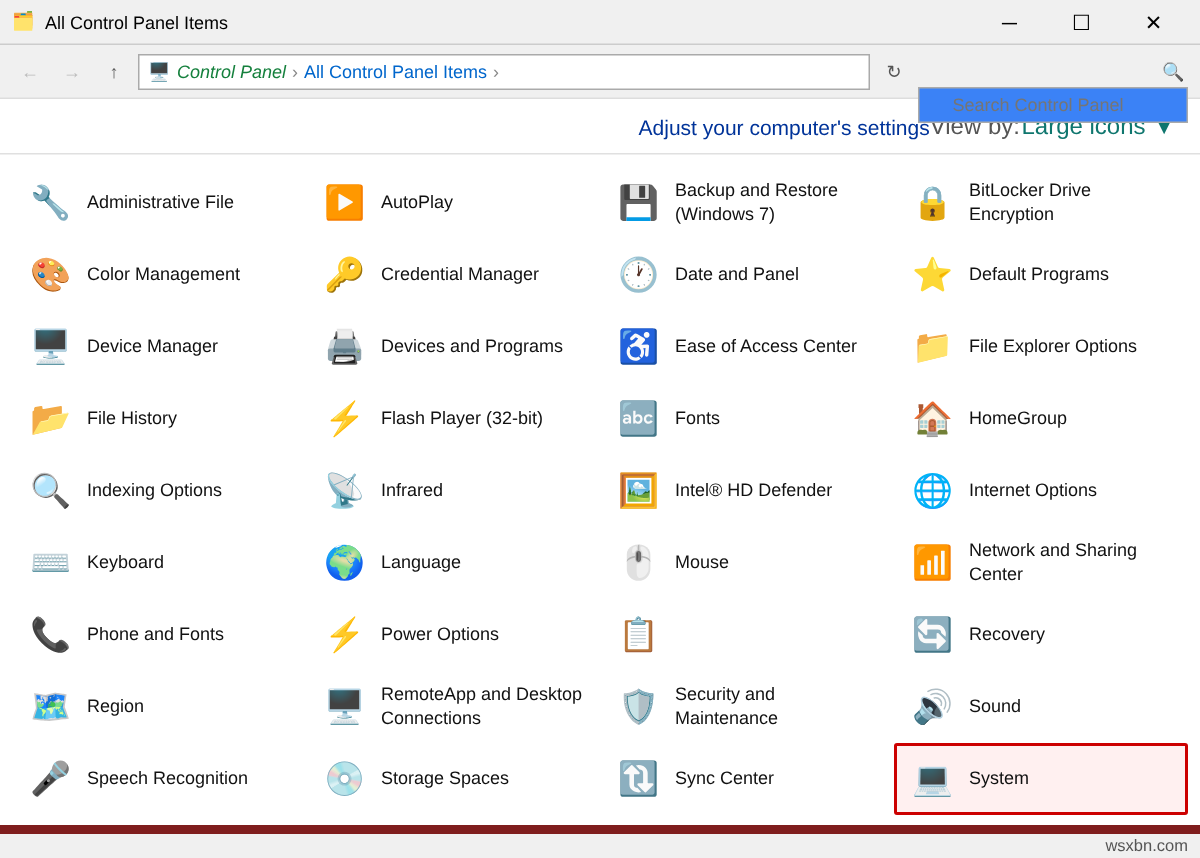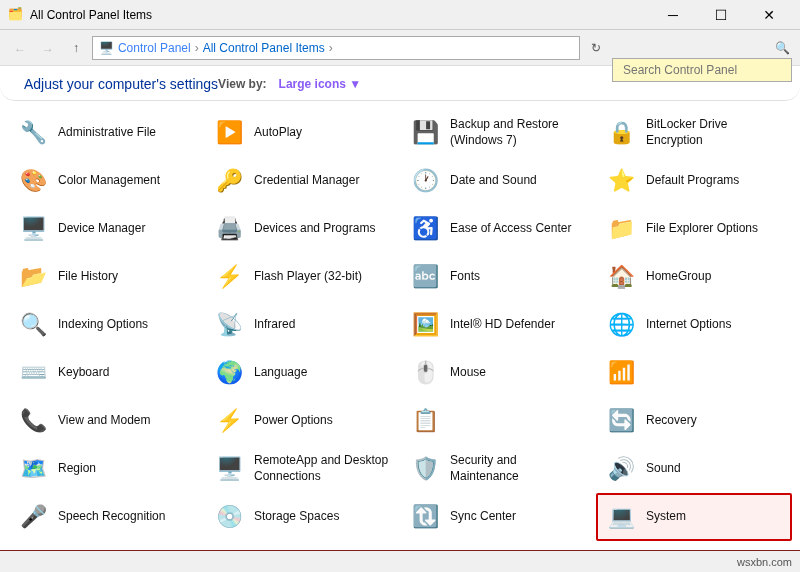--- a/index.html
+++ b/index.html
@@ -50,46 +50,45 @@
       border: 1px solid #aaa;
       display: flex; align-items: center;
       padding: 0 6px;
       font-size: 12px; color: #333;
       gap: 4px;
     }
     .breadcrumb-sep { color: #888; }
     .search-box {
       width: 180px; height: 24px;
       border: 1px solid #aaa;
-      padding: 0 24px 0 10px;
+      padding: 0 24px 0 22px;
       font-size: 12px; outline: none;
-      background: #fef9c3;
+      background: #3b82f6;
       position: relative;
       margin-top: 44px;
     }
     .search-wrapper { position: relative; display: flex; align-items: center; }
     .search-icon-btn {
       position: absolute; right: 2px;
       background: transparent; border: none; cursor: pointer;
       font-size: 12px; color: #555;
     }
 
     
     .main { display: flex; flex-direction: column; height: calc(572px - 66px); }
 
     
     .top-bar {
-      display: flex; justify-content: flex-start; align-items: center;
-      padding: 10px 16px 8px 24px;
+      display: flex; justify-content: flex-end; align-items: center;
+      padding: 10px 16px 8px 12px;
       border-bottom: 1px solid #e0e0e0;
-      border-radius: 15px;
     }
     .top-bar-title { font-size: 14px; color: #003399; }
-    .view-by { display: flex; align-items: center; gap: 12px; font-size: 12px; color: #555; font-weight: bold; }
-    .view-by-link { color: #8b5cf6; cursor: pointer; text-decoration: none; }
+    .view-by { display: flex; align-items: center; gap: 1px; font-size: 16px; color: #555; }
+    .view-by-link { color: #0f766e; cursor: pointer; text-decoration: none; }
 
     
     .items-area {
       flex: 1; overflow-y: auto;
       padding: 8px 8px;
       display: grid;
       grid-template-columns: repeat(4, 1fr);
       grid-auto-rows: min-content;
       align-content: start;
     }
@@ -113,21 +112,21 @@
     .cp-label { font-size: 12px; color: #111; line-height: 1.3; }
 
     
     .items-area::-webkit-scrollbar { width: 12px; }
     .items-area::-webkit-scrollbar-track { background: #f0f0f0; }
     .items-area::-webkit-scrollbar-thumb { background: #c0c0c0; border: 2px solid #f0f0f0; }
 
     
     .status-bar {
       height: 22px; background: #f0f0f0;
-      border-top: 1px solid #7f1d1d;
+      border-top: 6px solid #7f1d1d;
       display: flex; align-items: center;
       padding: 0 8px;
       font-size: 11px; color: #555;
       justify-content: flex-end;
     }
   </style>
 </head>
 <body>
 
 <div class="title-bar">
@@ -141,21 +140,21 @@
     <button class="title-bar-btn close">✕</button>
   </div>
 </div>
 
 <div class="address-bar">
   <button class="nav-btn disabled">←</button>
   <button class="nav-btn disabled">→</button>
   <button class="nav-btn">↑</button>
   <div class="breadcrumb-bar">
     <span>🖥️</span>
-    <span style="color:#3b82f6;cursor:pointer;">Control Panel</span>
+    <span style="color:#15803d;cursor:pointer;font-style:italic;">Control Panel</span>
     <span class="breadcrumb-sep">›</span>
     <span style="color:#0066cc;cursor:pointer;">All Control Panel Items</span>
     <span class="breadcrumb-sep">›</span>
   </div>
   <button class="nav-btn">↻</button>
   <div class="search-wrapper">
     <input class="search-box" type="text" placeholder="Search Control Panel" style="">
     <button class="search-icon-btn">🔍</button>
   </div>
 </div>
@@ -193,21 +192,21 @@
       <div class="cp-item">
         <span class="cp-icon">🎨</span>
         <span class="cp-label">Color Management</span>
       </div>
       <div class="cp-item">
         <span class="cp-icon">🔑</span>
         <span class="cp-label">Credential Manager</span>
       </div>
       <div class="cp-item">
         <span class="cp-icon">🕐</span>
-        <span class="cp-label">Date and Sound</span>
+        <span class="cp-label">Date and Panel</span>
       </div>
       <div class="cp-item">
         <span class="cp-icon">⭐</span>
         <span class="cp-label">Default Programs</span>
       </div>
       <div class="cp-item">
         <span class="cp-icon">🖥️</span>
         <span class="cp-label">Device Manager</span>
       </div>
       <div class="cp-item">
@@ -261,24 +260,25 @@
       <div class="cp-item">
         <span class="cp-icon">🌍</span>
         <span class="cp-label">Language</span>
       </div>
       <div class="cp-item">
         <span class="cp-icon">🖱️</span>
         <span class="cp-label">Mouse</span>
       </div>
       <div class="cp-item">
         <span class="cp-icon">📶</span>
+        <span class="cp-label">Network and Sharing Center</span>
       </div>
       <div class="cp-item">
         <span class="cp-icon">📞</span>
-        <span class="cp-label">View and Modem</span>
+        <span class="cp-label">Phone and Fonts</span>
       </div>
       <div class="cp-item">
         <span class="cp-icon">⚡</span>
         <span class="cp-label">Power Options</span>
       </div>
       <div class="cp-item">
         <span class="cp-icon">📋</span>
       </div>
       <div class="cp-item">
         <span class="cp-icon">🔄</span>

